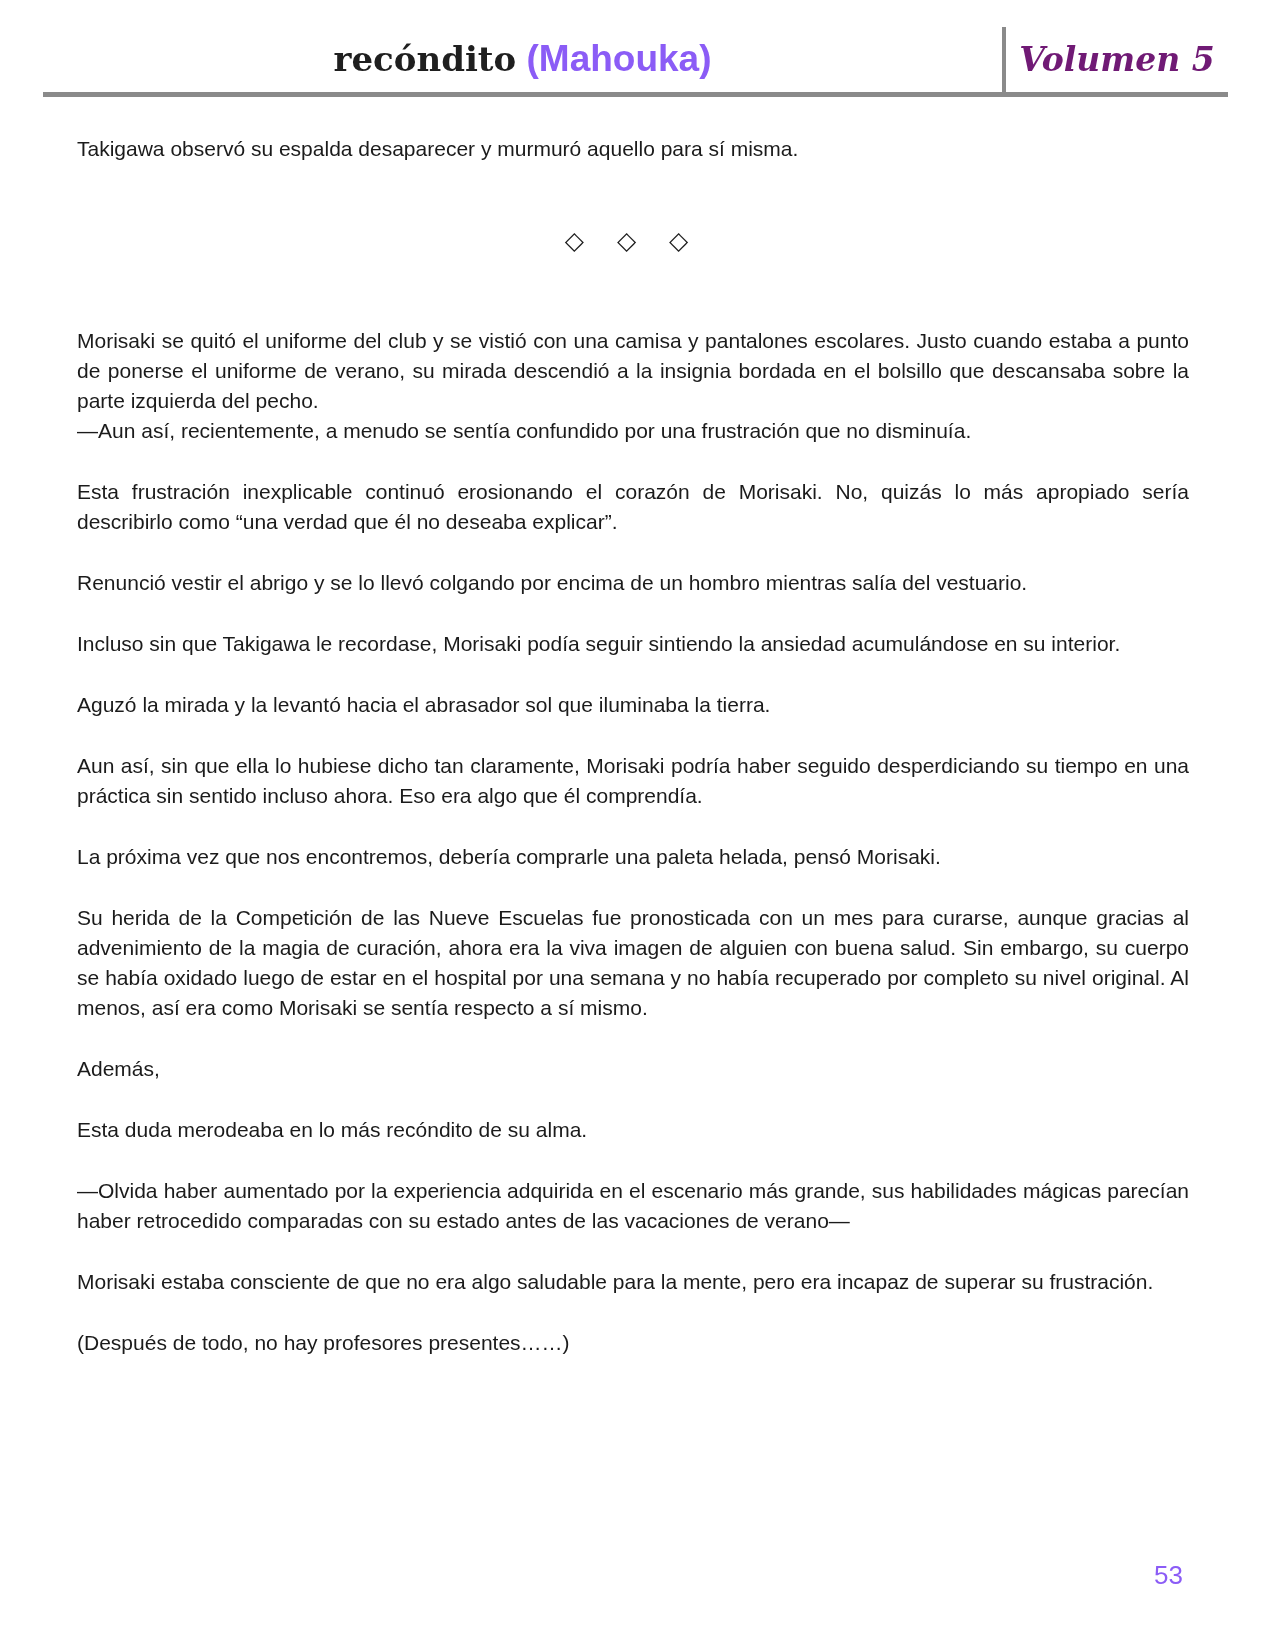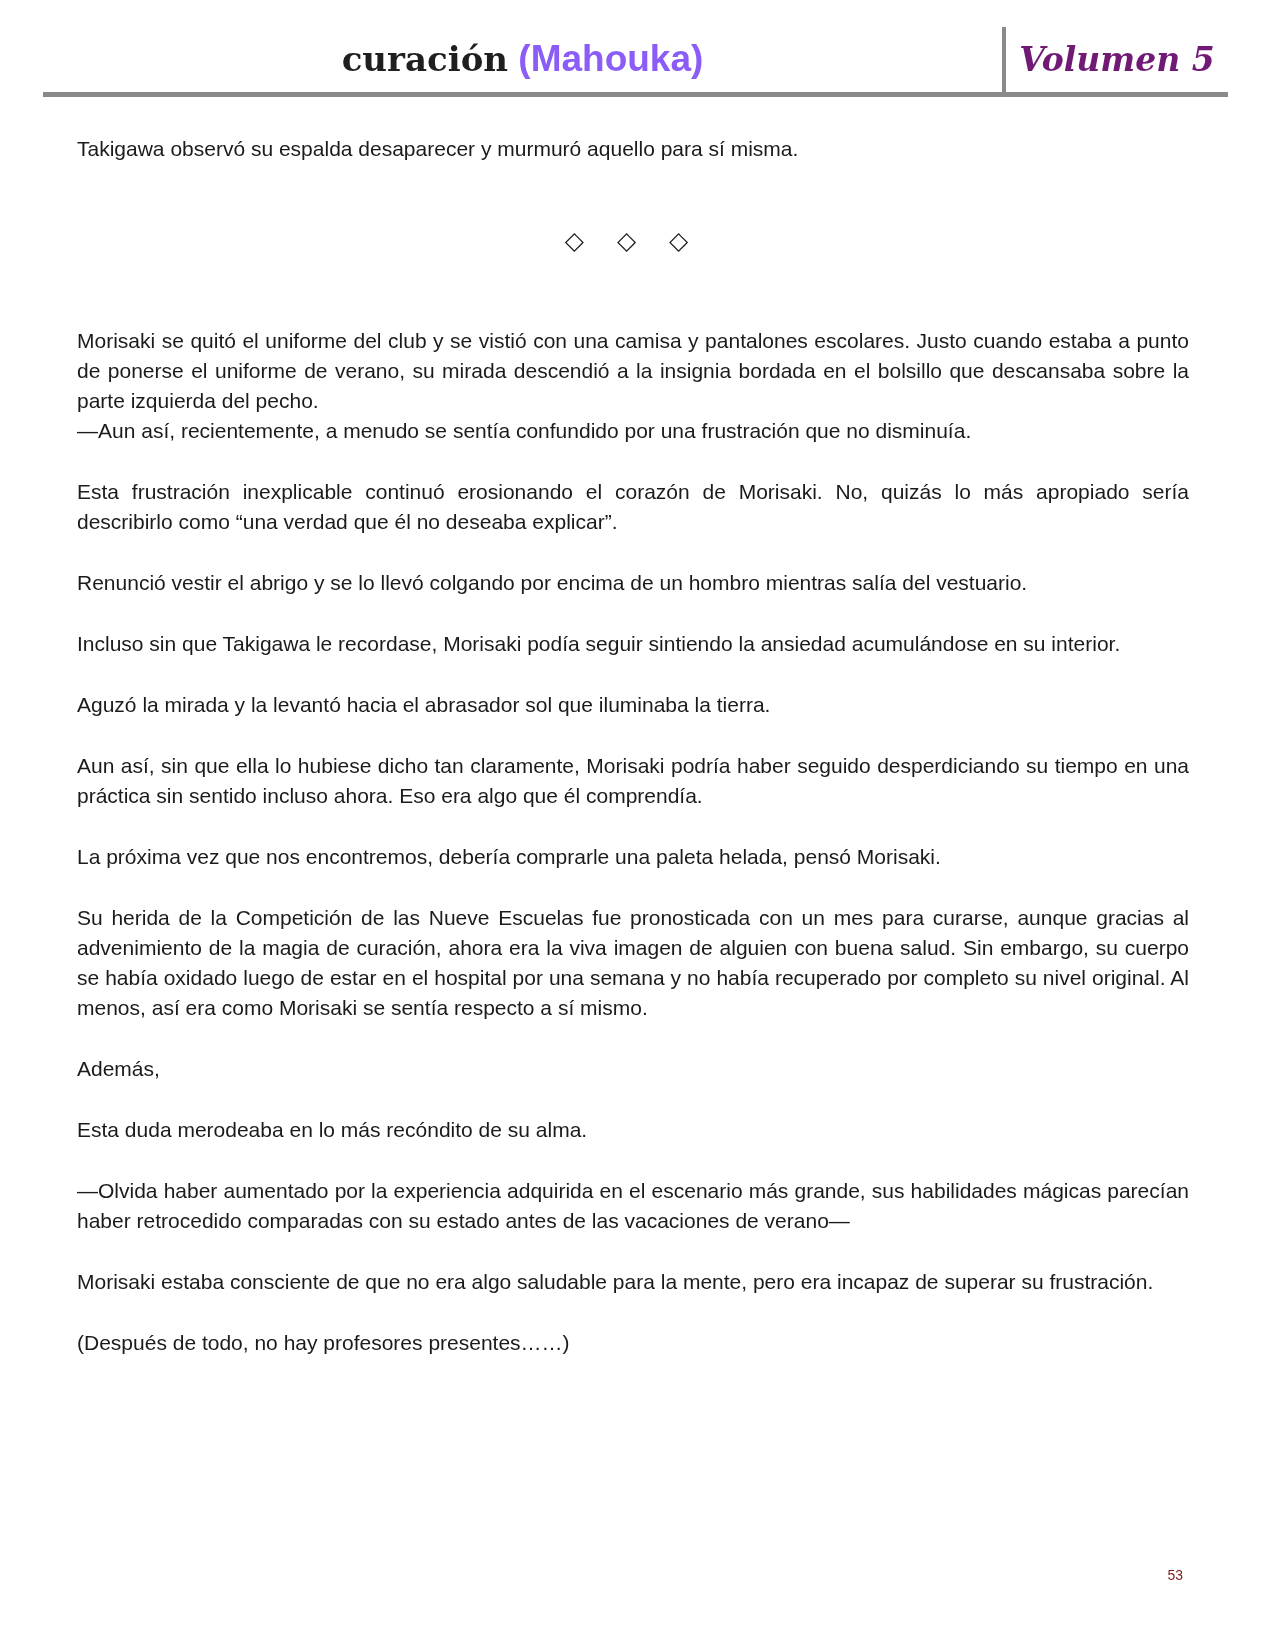--- a/index.html
+++ b/index.html
@@ -92,33 +92,33 @@
     letter-spacing: 13px;
     margin: 61px 0 71px 0;
     color: #1b1b1b;
   }
 
   
   .page-number {
     position: absolute;
     top: 1560px;
     right: 92px;
-    font-size: 14px;
+    font-size: 26px;
     line-height: 30px;
-    color: #7f1d1d;
+    color: #8b5cf6;
   }
 </style>
 </head>
 <body>
 
 <div class="page">
 
   <div class="header">
     <div class="header-title-cell">
-      <span class="title-jp">curación</span><span class="title-suffix"> (Mahouka)</span>
+      <span class="title-jp">recóndito</span><span class="title-suffix"> (Mahouka)</span>
     </div>
     <div class="header-divider"></div>
     <div class="header-volume-cell">
       <span class="volume-label">Volumen 5</span>
     </div>
   </div>
   <div class="header-rule"></div>
 
   <div class="content">
     <p>Takigawa observó su espalda desaparecer y murmuró aquello para sí misma.</p>

